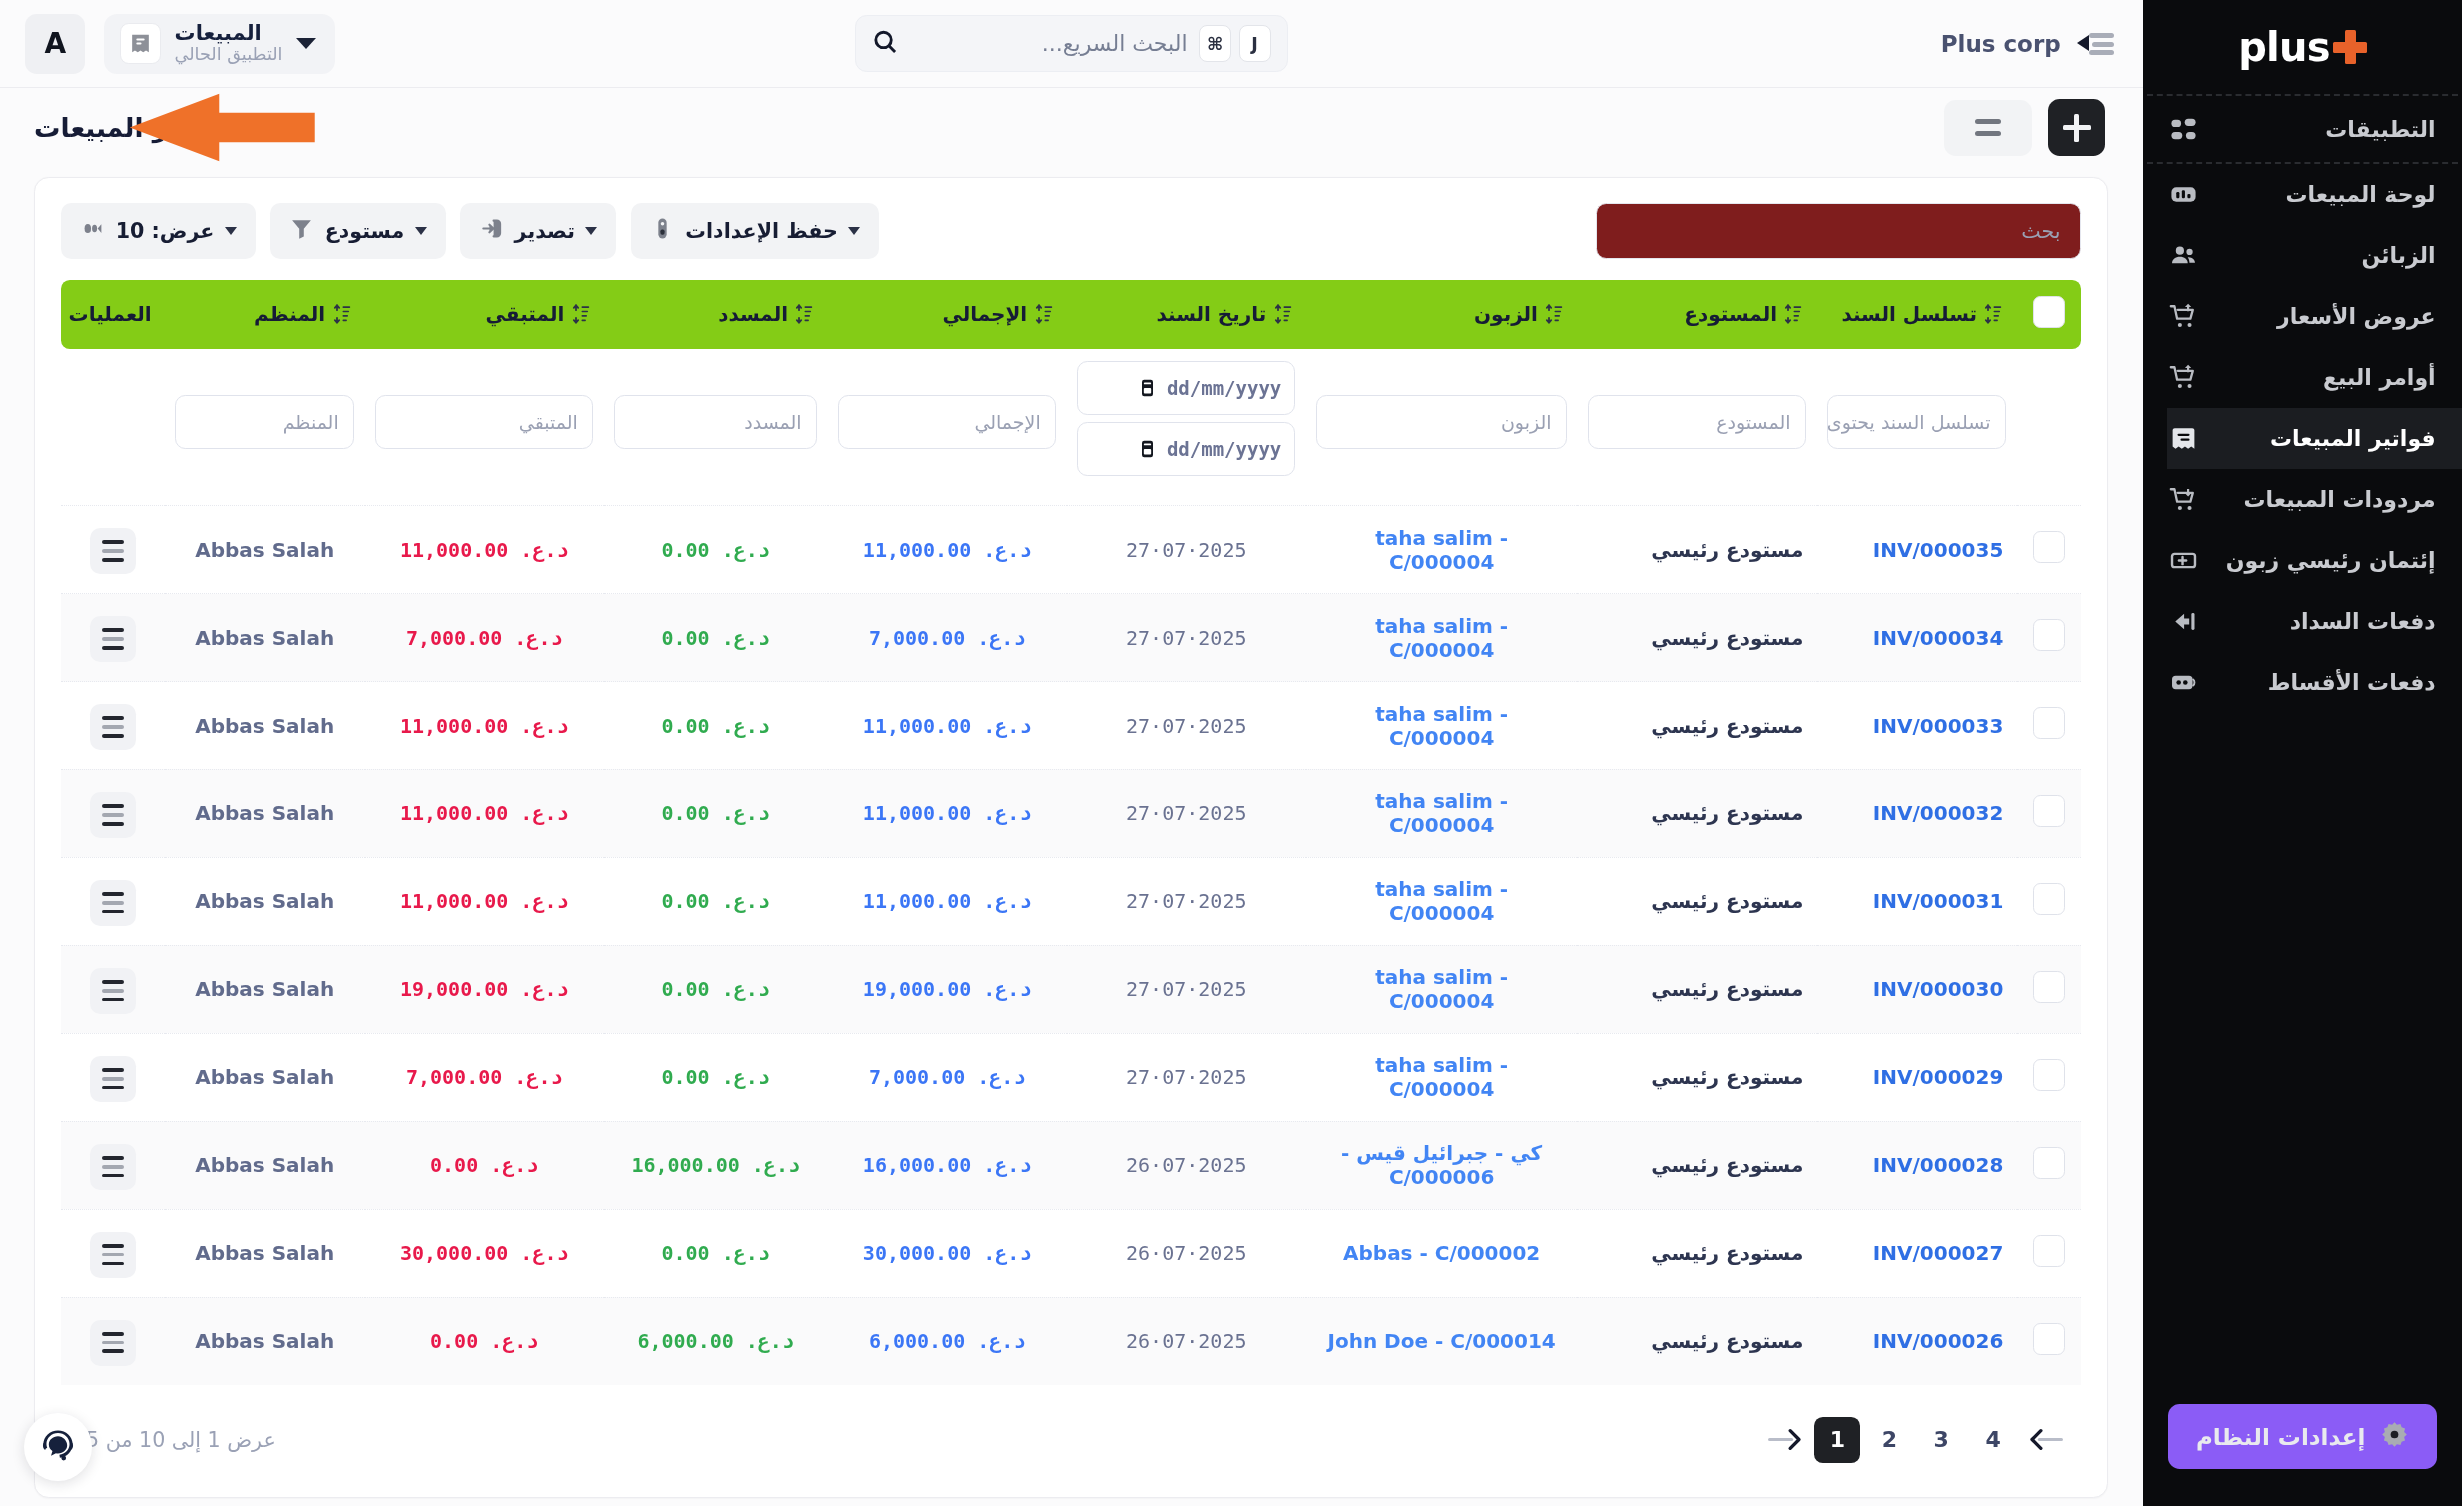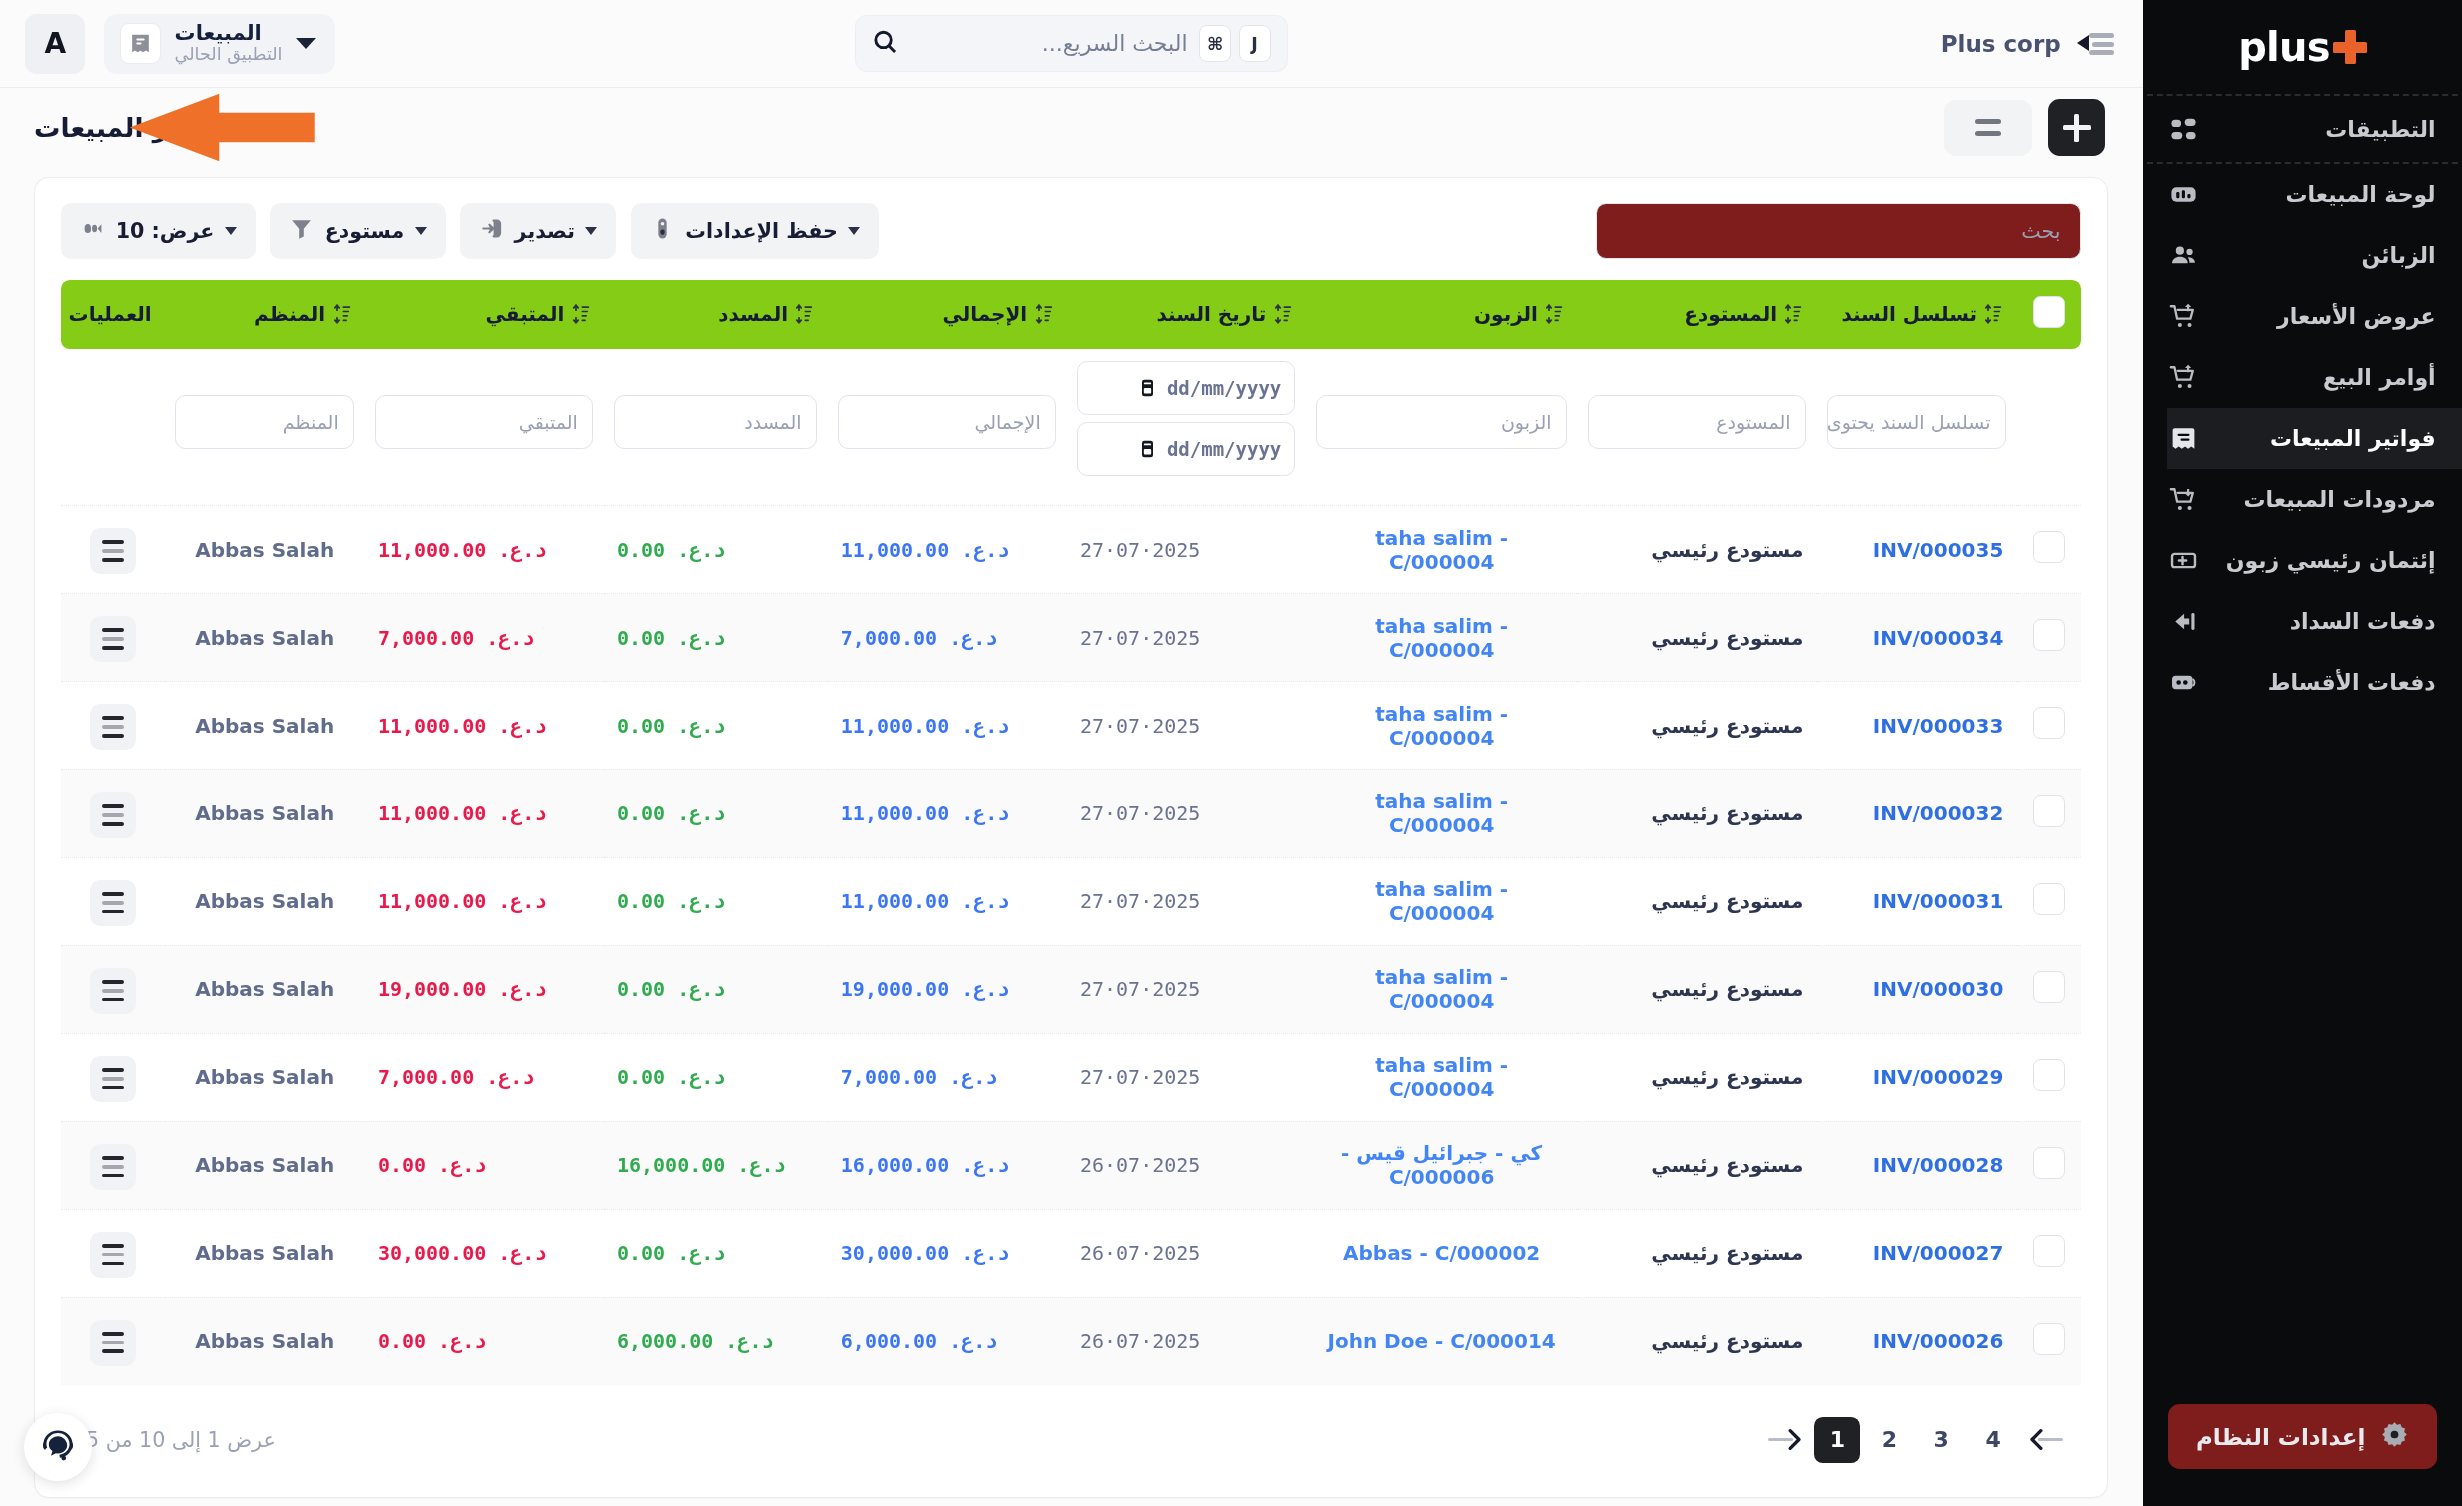--- a/index.html
+++ b/index.html
@@ -76,21 +76,21 @@
     width: 32px; height: 32px;
     display: flex; align-items: center; justify-content: center;
     flex: 0 0 32px;
   }
   .sb-icon svg { width: 29px; height: 29px; fill: #b9bcc2; }
   .sb-item.active .sb-icon svg { fill: #e4e6ea; }
   .sb-spacer { flex: 1; }
   .sb-settings {
     margin: 0 25px 37px 25px;
     height: 65px;
-    background: #7f1d1d;
+    background: #8b5cf6;
     border-radius: 11.7px;
     display: flex;
     flex-direction: row-reverse;
     align-items: center;
     justify-content: center;
     gap: 14.7px;
     color: #e9eaee;
     font-size: 23px;
     font-weight: 600;
     cursor: pointer;
@@ -378,21 +378,21 @@
     border-radius: 10.3px;
     display: inline-flex; flex-direction: column;
     align-items: center; justify-content: center;
     gap: 5.1px;
     cursor: pointer;
   }
   .ops-btn i { display: block; width: 22px; height: 3.7px; border-radius: 2.2px; background: #23262e; }
   .ops-btn i:nth-child(2) { background: #a3a7b0; }
   .t-right { text-align: right; }
   .t-center { text-align: center; }
-  .t-left { text-align: left; }
+  .t-left { text-align: center; }
 
   
   .pagination {
     display: flex;
     align-items: center;
     justify-content: space-between;
     padding: 32px 38px 34px 38px;
     flex-direction: row;
   }
   .pg-info { font-size: 20.6px; color: #9aa1b5; font-weight: 500; }

